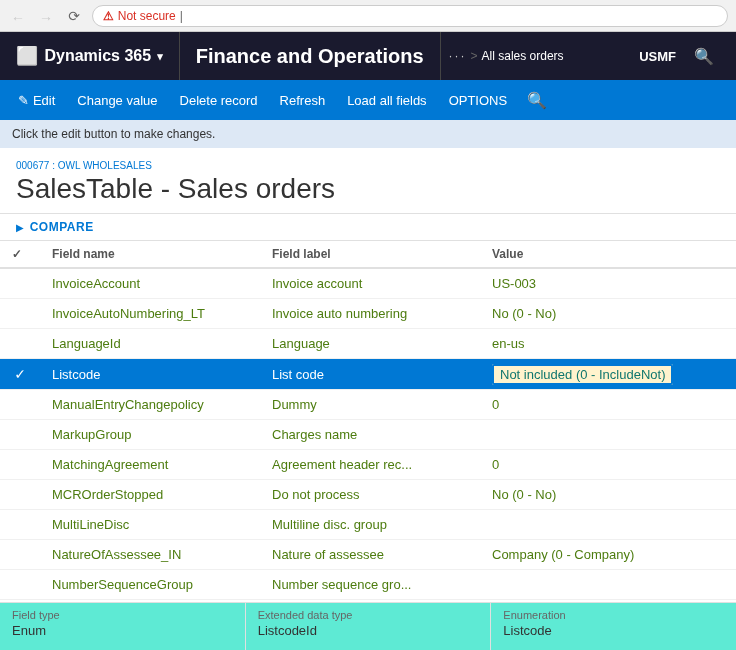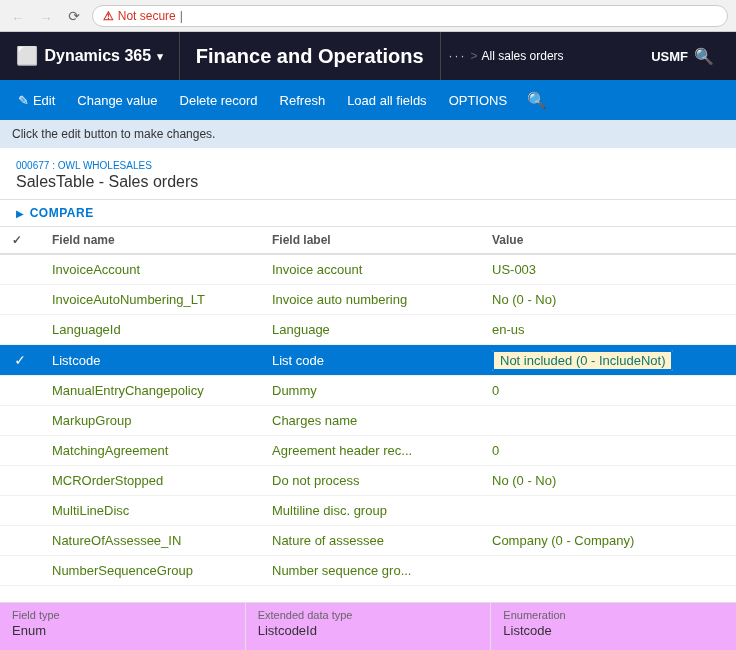--- a/index.html
+++ b/index.html
@@ -71,20 +71,21 @@
       gap: 4px;
       color: #ccc;
       font-size: 12px;
       flex: 1;
     }
     .app-nav .nav-sep { color: #666; }
     .app-nav .nav-item { color: #fff; }
     .app-right {
       display: flex; align-items: center;
       padding: 0 16px;
+      gap: 12px;
       color: #fff;
       font-size: 13px;
     }
     .app-dots { color: #ccc; letter-spacing: 2px; cursor: pointer; }
     .company-badge {
       font-size: 13px;
       color: #fff;
       font-weight: 600;
     }
     .search-icon-btn {
@@ -134,21 +135,21 @@
     .page-header {
       padding: 12px 16px 8px;
       border-bottom: 1px solid #e0e0e0;
     }
     .record-id {
       font-size: 10px;
       color: #0078d4;
       margin-bottom: 2px;
     }
     .page-title {
-      font-size: 16px;
+      font-size: 28px;
       font-weight: 300;
       color: #333;
     }
 
     
     .compare-section {
       padding: 6px 16px;
       display: flex;
       align-items: center;
       gap: 6px;
@@ -212,21 +213,21 @@
       color: #0f766e;
     }
 
     
     .footer {
       position: absolute;
       bottom: 0;
       left: 0;
       right: 0;
       height: 48px;
-      background: #f0abfc;
+      background: #5eead4;
       border-top: 1px solid #e0e0e0;
       display: flex;
     }
     .footer-cell {
       flex: 1;
       padding: 6px 12px;
       border-right: 1px solid #e0e0e0;
     }
     .footer-cell:last-child { border-right: none; }
     .footer-label {

